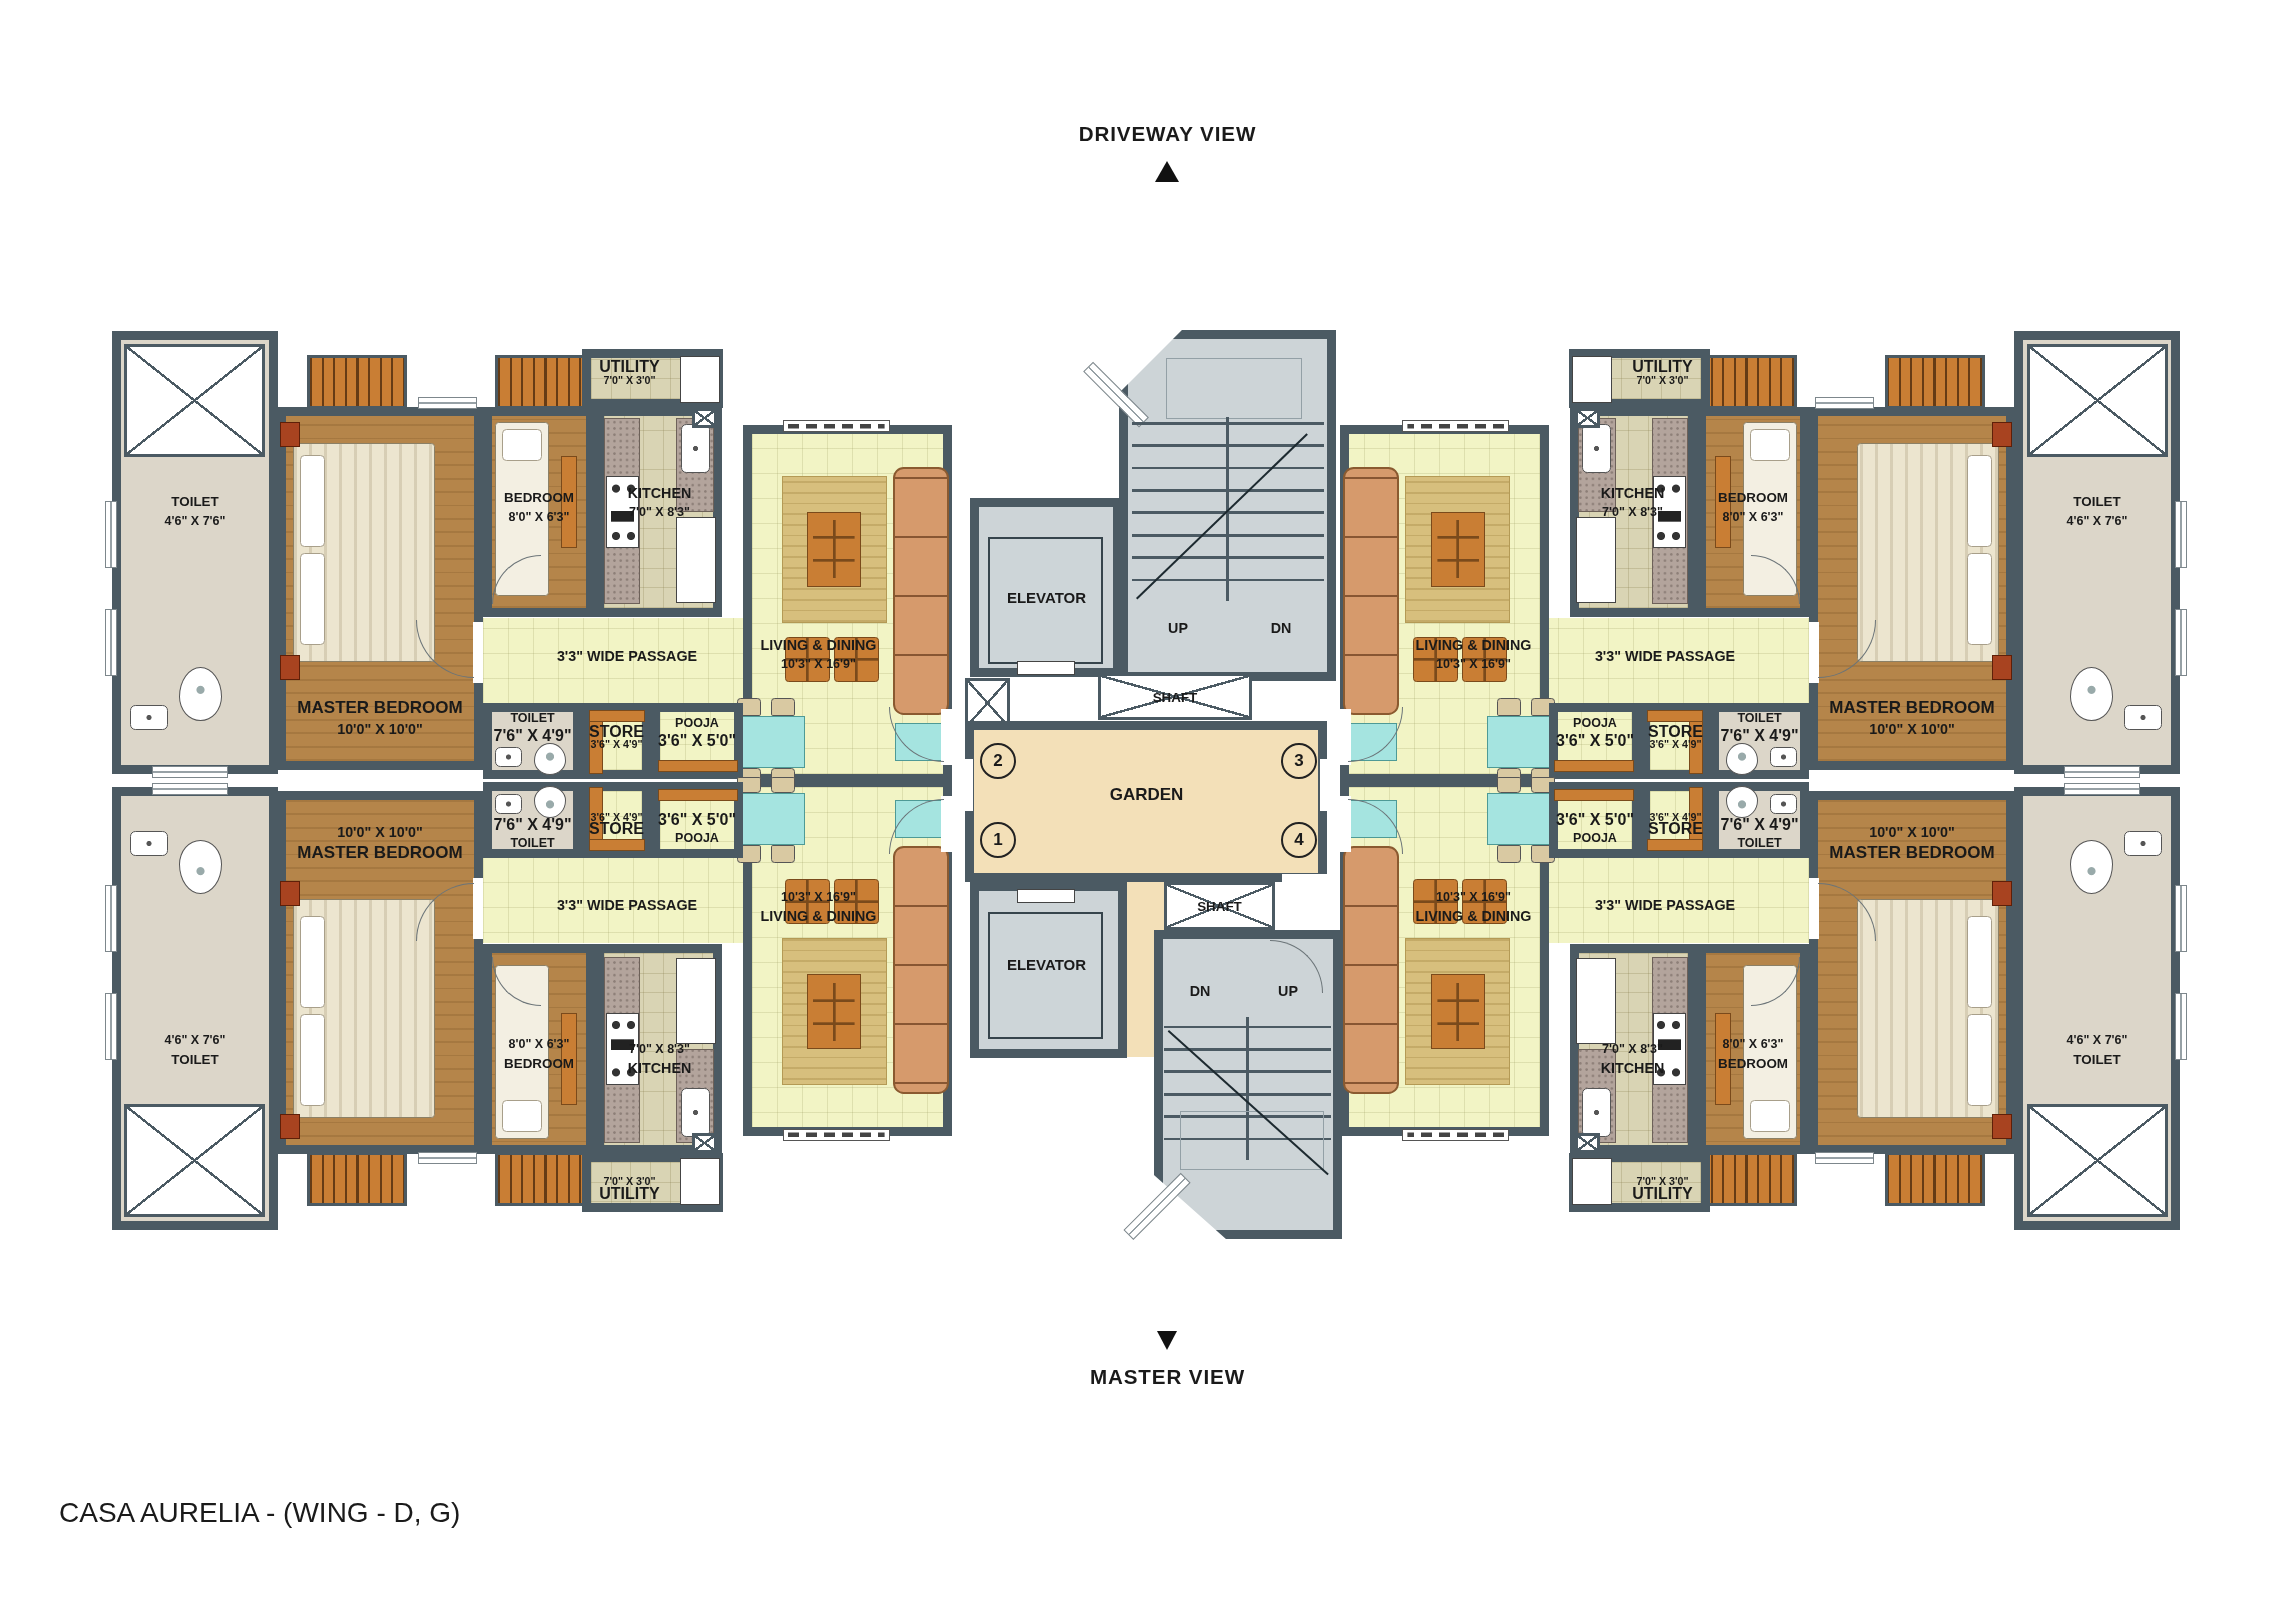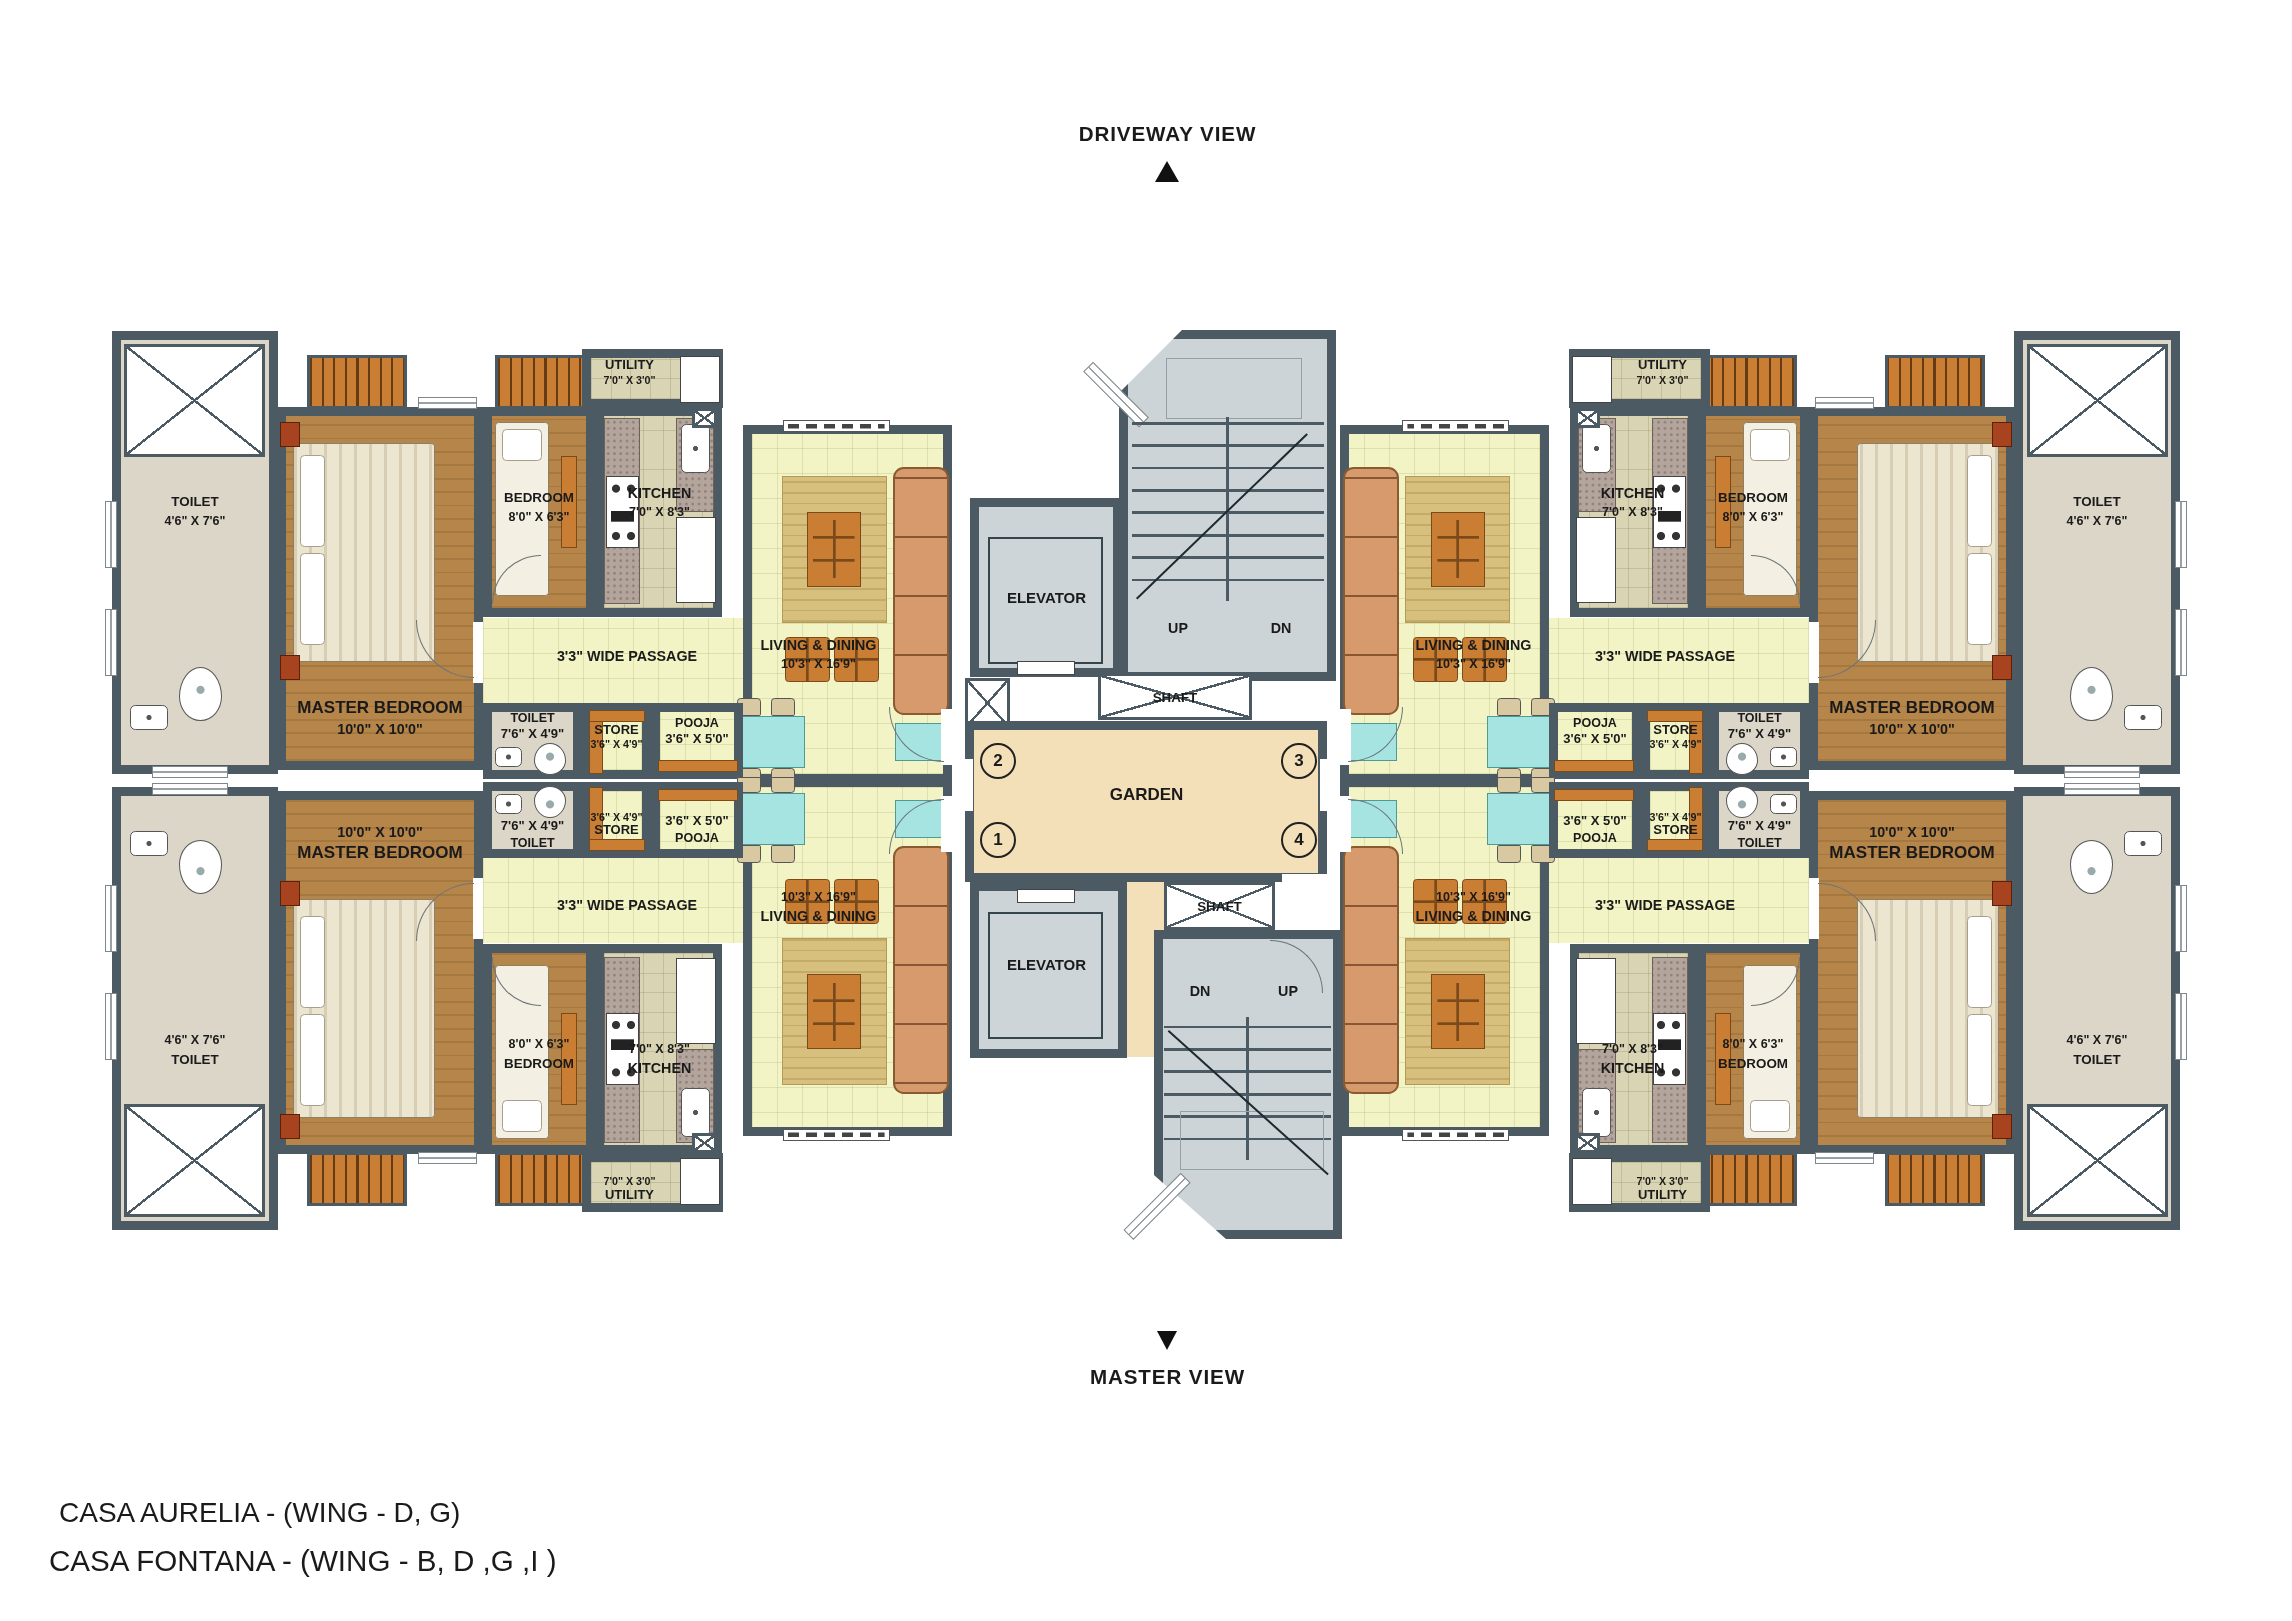--- a/index.html
+++ b/index.html
@@ -14,21 +14,21 @@
   .rm{position:absolute;box-sizing:border-box;border:9px solid var(--wall);}
   .wood{background:repeating-linear-gradient(0deg,rgba(70,40,0,.14) 0 1.8px,transparent 1.8px 13.4px),var(--wood);}
   .pale{background:repeating-linear-gradient(0deg,rgba(150,150,90,.22) 0 0.9px,transparent 0.9px 25px),repeating-linear-gradient(90deg,rgba(150,150,90,.22) 0 0.9px,transparent 0.9px 25px),var(--pale);}
   .khaki{background:repeating-linear-gradient(0deg,rgba(130,120,70,.25) 0 0.9px,transparent 0.9px 19.7px),repeating-linear-gradient(90deg,rgba(130,120,70,.25) 0 0.9px,transparent 0.9px 19.7px),var(--khaki);}
   .toif{background:var(--toi);}
   .gran{position:absolute;box-sizing:border-box;border:1.8px solid #6d6159;background:radial-gradient(#8d7f78 1.1px,transparent 1.4px) 0 0/6.3px 6.3px,var(--gran);}
   .xbox{position:absolute;box-sizing:border-box;border:3.6px solid var(--wall);background:
     linear-gradient(to top right,transparent calc(50% - 1.2px),#4b5a63 calc(50% - 1.2px) calc(50% + 1.2px),transparent calc(50% + 1.2px)),
     linear-gradient(to bottom right,transparent calc(50% - 1.2px),#4b5a63 calc(50% - 1.2px) calc(50% + 1.2px),transparent calc(50% + 1.2px)),#fff;}
   .lbl{position:absolute;text-align:center;font-weight:bold;line-height:1.15;white-space:nowrap;}
-  .n19{font-size:17px;} .n16{font-size:14.3px;} .n15{font-size:13.4px;} .n14{font-size:12.5px;} .n13{font-size:13px;} .n12{font-size:10.7px;}
+  .n19{font-size:17px;} .n16{font-size:14.3px;} .n15{font-size:13.4px;} .n14{font-size:12.5px;} .n13{font-size:16px;} .n12{font-size:10.7px;}
   .win-h{position:absolute;box-sizing:border-box;background:linear-gradient(#fff 42%,#97a1a6 42% 58%,#fff 58%);border:1.3px solid #7d878c;}
   .win-v{position:absolute;box-sizing:border-box;background:linear-gradient(90deg,#fff 42%,#97a1a6 42% 58%,#fff 58%);border:1.3px solid #7d878c;}
   .win-d{position:absolute;box-sizing:border-box;border:1.3px solid #555;background:repeating-linear-gradient(90deg,#444 0 10.7px,#fff 10.7px 18px) 50% 50%/92% 45% no-repeat,#fff;}
   .bay{position:absolute;box-sizing:border-box;border:3.6px solid var(--wall);background:repeating-linear-gradient(90deg,rgba(35,15,0,.6) 0 2.2px,transparent 2.2px 11.6px),var(--org);}
   .bed{position:absolute;box-sizing:border-box;background:repeating-linear-gradient(90deg,rgba(120,100,60,.18) 0 2.7px,transparent 2.7px 15px),#ece5cf;border:1.8px solid #8b8066;border-radius:3.6px;}
   .pil{position:absolute;background:#fff;border:1.3px solid #a89f8a;border-radius:4.5px;}
   .nst{position:absolute;background:#a84320;border:1.3px solid #5e1f08;}
   .sbd{position:absolute;background:#f3efe2;border:1.8px solid #8b8066;border-radius:3.6px;}
   .wc{position:absolute;background:radial-gradient(circle at 50% 42%,#9aa 3.6px,transparent 4.5px),#fff;border:1.8px solid #555;border-radius:50%/55% 55% 45% 45%;}
   .snk{position:absolute;background:radial-gradient(circle,#555 2.2px,transparent 2.9px),#fff;border:1.8px solid #555;border-radius:5.4px;}
@@ -461,15 +461,14 @@
   <div class="treads" style="left:1164px;top:1017px;width:167px;height:143px"></div>
   <div class="abs" style="left:1246px;top:1017px;width:2.7px;height:143px;background:var(--wall)"></div>
   <div class="lout" style="left:1180px;top:1111px;width:142px;height:57px"></div>
   <div class="dg" style="left:1169px;top:1030px;width:215px;transform:rotate(42deg);transform-origin:left top"></div>
 
   <div class="tri-dn" style="left:1157px;top:1331px"></div>
   <div class="lbl n19 abs" style="left:1033px;top:1365px;width:269px;font-size:20.6px;letter-spacing:0.9px">MASTER VIEW</div>
 
 
   <div class="abs" style="left:59px;top:1497px;font-size:28px;white-space:nowrap">CASA AURELIA - (WING - D, G)</div>
-  <div class="abs" style="left:49px;top:1544px;font-size:29.6px;white-space:nowrap">CASA FONTANA - (WING - B, D ,G ,I )</div>
 </div>
 
 
 </body></html>

